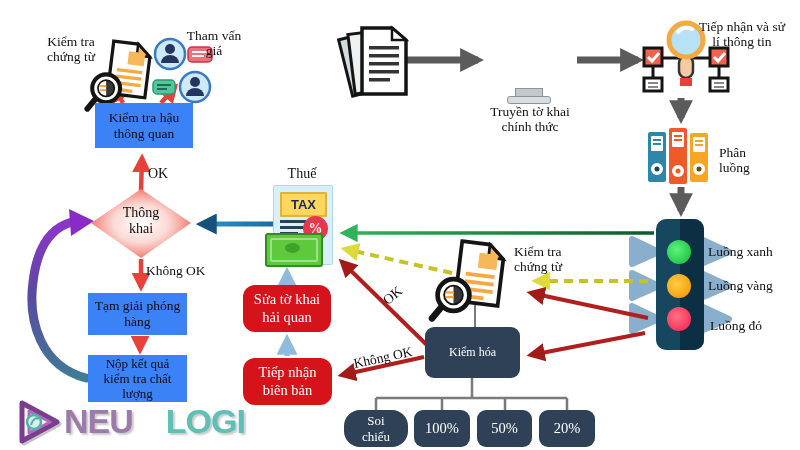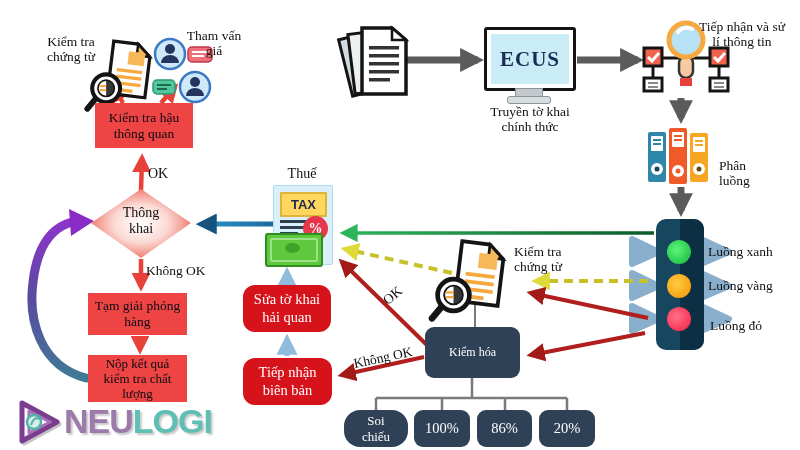--- a/index.html
+++ b/index.html
@@ -4,21 +4,21 @@
 <style>
   html,body{margin:0;padding:0;background:#fff;}
   #stage{position:relative;width:800px;height:450px;background:#fff;overflow:hidden;
          font-family:"Liberation Serif",serif;}
   #stage svg.layer{position:absolute;left:0;top:0;}
   .lbl{position:absolute;font-family:"Liberation Serif",serif;font-size:13.5px;color:#101010;
        white-space:pre-line;line-height:1.14;text-align:center;}
   .lbl.left{text-align:left;}
   .box{position:absolute;display:flex;align-items:center;justify-content:center;text-align:center;
        white-space:pre-line;font-family:"Liberation Serif",serif;line-height:1.18;}
-  .box-cyan{background:#ef4444;color:#0b0b14;font-size:13.5px;}
+  .box-cyan{background:#3b82f6;color:#0b0b14;font-size:13.5px;}
   .box-red{background:#D6121B;color:#ffffff;border-radius:12px;font-size:14.5px;}
   .box-navy{background:#2E4156;color:#ffffff;border-radius:9px;font-size:14.5px;}
   .rot{transform-origin:center;}
   
   .monitor-frame{position:absolute;left:484px;top:27px;width:86px;height:58px;background:#ffffff;
        border:3px solid #141414;border-radius:3px;}
   .monitor-screen{position:absolute;left:4px;top:4px;right:4px;bottom:4px;background:#C9ECF6;
        display:flex;align-items:center;justify-content:center;font-weight:bold;font-size:21px;
        color:#1B2A52;font-family:"Liberation Serif",serif;letter-spacing:1px;}
   .monitor-neck{position:absolute;left:515px;top:88px;width:26px;height:8px;background:#C2C8CC;border:1px solid #8d9499;}
@@ -255,62 +255,59 @@
 kiểm tra chất
 lượng</div>
   <div class="box box-red" style="left:243px;top:285px;width:88px;height:47px;">Sửa tờ khai
 hải quan</div>
   <div class="box box-red" style="left:243px;top:358px;width:89px;height:47px;">Tiếp nhận
 biên bản</div>
   <div class="box box-navy" style="left:425px;top:327px;width:95px;height:51px;font-size:12px;">Kiểm hóa</div>
   <div class="box box-navy" style="left:344px;top:410px;width:64px;height:37px;font-size:13px;border-radius:16px;">Soi
 chiếu</div>
   <div class="box box-navy" style="left:414px;top:410px;width:56px;height:37px;">100%</div>
-  <div class="box box-navy" style="left:477px;top:410px;width:55px;height:37px;">86%</div>
+  <div class="box box-navy" style="left:477px;top:410px;width:55px;height:37px;">50%</div>
   <div class="box box-navy" style="left:539px;top:410px;width:56px;height:37px;">20%</div>
 
   <div class="lbl" style="left:40px;top:34px;width:62px;">Kiểm tra
 chứng từ</div>
   <div class="lbl" style="left:183px;top:28px;width:62px;">Tham vấn
 giá</div>
   <div class="lbl left" style="left:148px;top:166px;width:30px;font-size:14px;">OK</div>
   <div class="lbl" style="left:111px;top:205px;width:60px;font-size:14px;">Thông
 khai</div>
   <div class="lbl left" style="left:146px;top:263px;width:70px;">Không OK</div>
   <div class="lbl" style="left:272px;top:166px;width:60px;font-size:14px;">Thuế</div>
   <div class="lbl left" style="left:514px;top:244px;width:64px;">Kiểm tra
 chứng từ</div>
   <div class="lbl rot" style="left:378px;top:288px;width:30px;font-size:14px;transform:rotate(-40deg);">OK</div>
   <div class="lbl rot" style="left:348px;top:350px;width:70px;transform:rotate(-12deg);">Không OK</div>
   <div class="lbl" style="left:482px;top:104px;width:96px;">Truyền tờ khai
 chính thức</div>
   <div class="lbl" style="left:690px;top:19px;width:104px;">Tiếp nhận và sử
 lí thông tin</div>
-  <div class="lbl left" style="left:719px;top:145px;width:52px;margin-top:13px;">Phân
+  <div class="lbl left" style="left:719px;top:145px;width:52px;">Phân
 luồng</div>
   <div class="lbl left" style="left:708px;top:244px;width:80px;">Luồng xanh</div>
   <div class="lbl left" style="left:708px;top:278px;width:80px;">Luồng vàng</div>
   <div class="lbl left" style="left:710px;top:318px;width:80px;">Luồng đỏ</div>
 
-  <div class="monitor-frame">
-    <div class="monitor-screen">ECUS</div>
-  </div>
   <div class="monitor-neck"></div>
   <div class="monitor-base"></div>
 
   <div class="tax-wrap">
     <div class="tax-doc"></div>
     <div class="tax-badge">TAX</div>
     <div class="tax-line" style="left:15px;top:37px;width:26px;"></div>
     <div class="tax-line" style="left:15px;top:43px;width:26px;"></div>
     <div class="tax-line" style="left:15px;top:49px;width:18px;"></div>
     <div class="tax-pct">%</div>
     <div class="tax-money">
       <div class="tax-money-inner"></div>
       <div class="tax-money-oval"></div>
     </div>
   </div>
 
   <div class="logo-text">
-    <span style="color:#9C7BAB;">NEU</span><span style="color:#5FBFB4;">LOGI</span>
+    <span style="color:#9C7BAB;">NEU</span><span style="color:#5FBFB4;margin-left:33px;">LOGI</span>
   </div>
 
 </div>
 
 </body></html>

